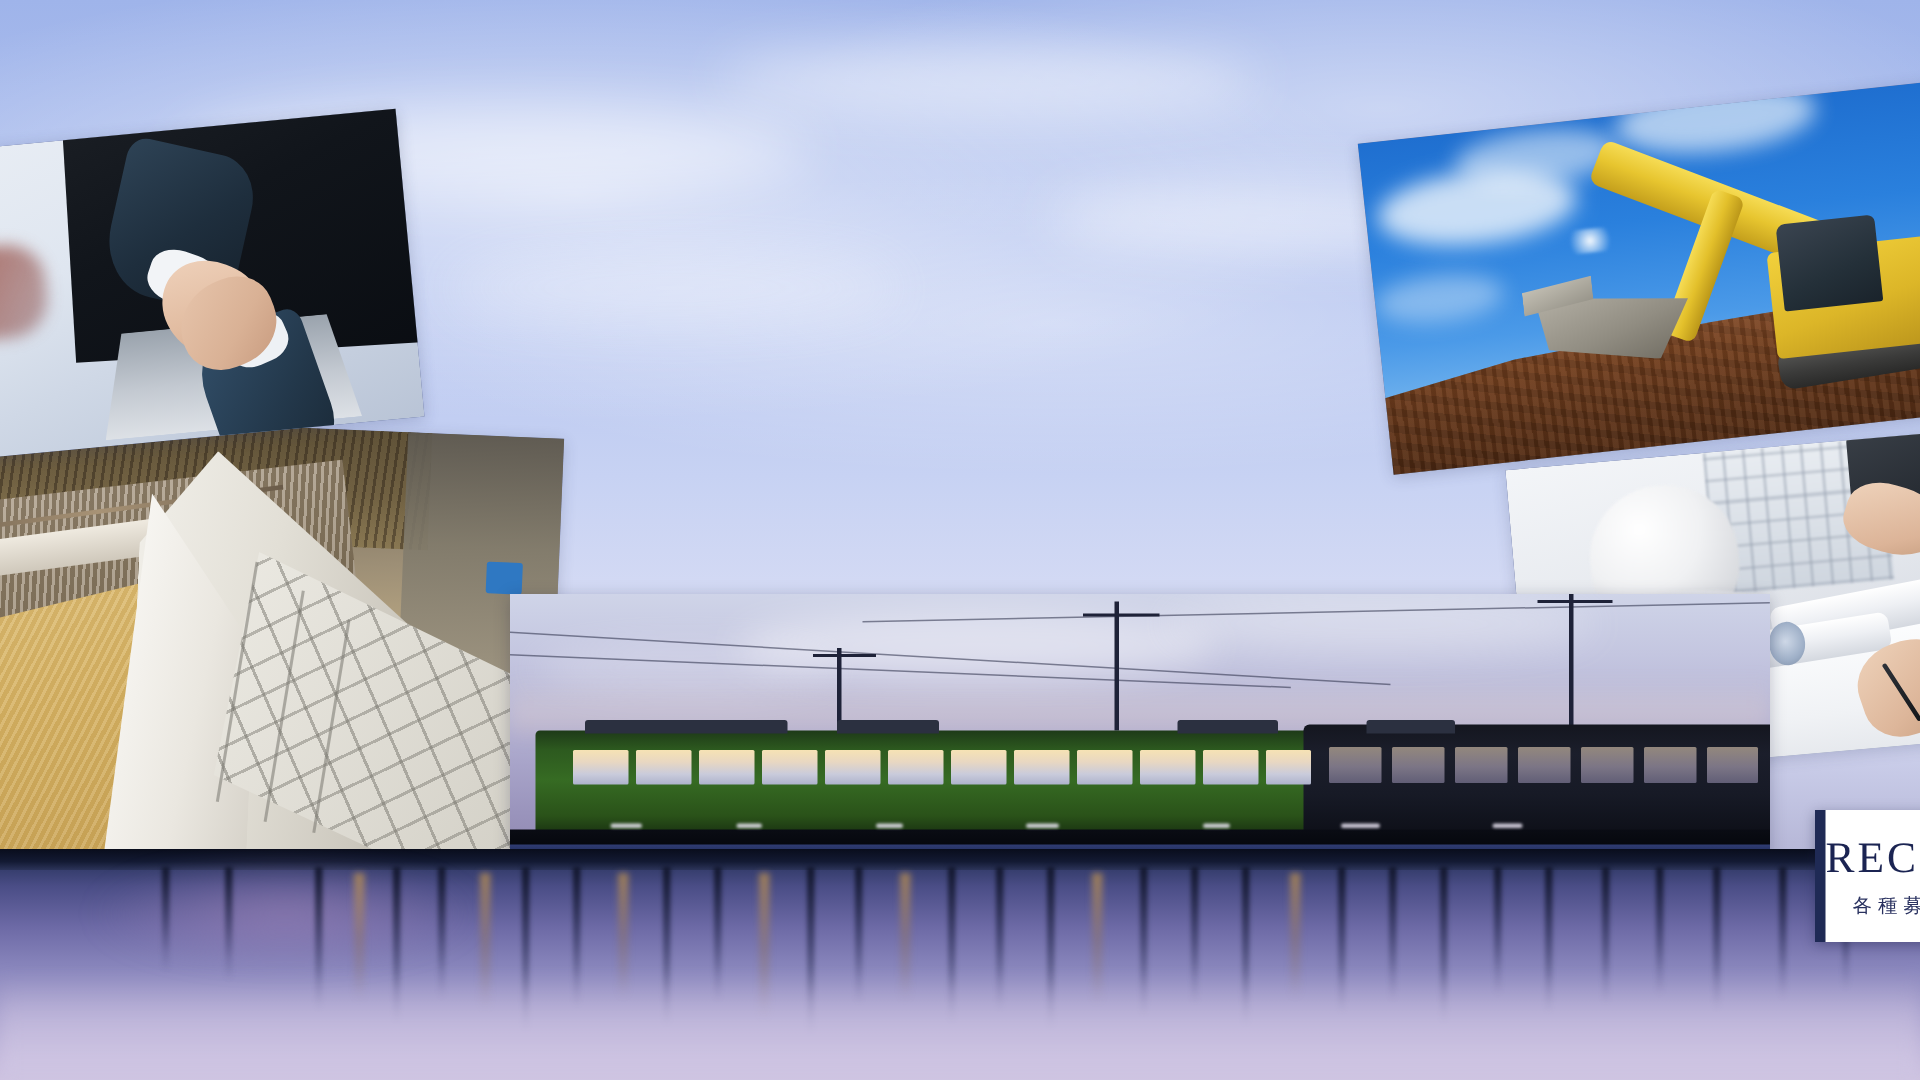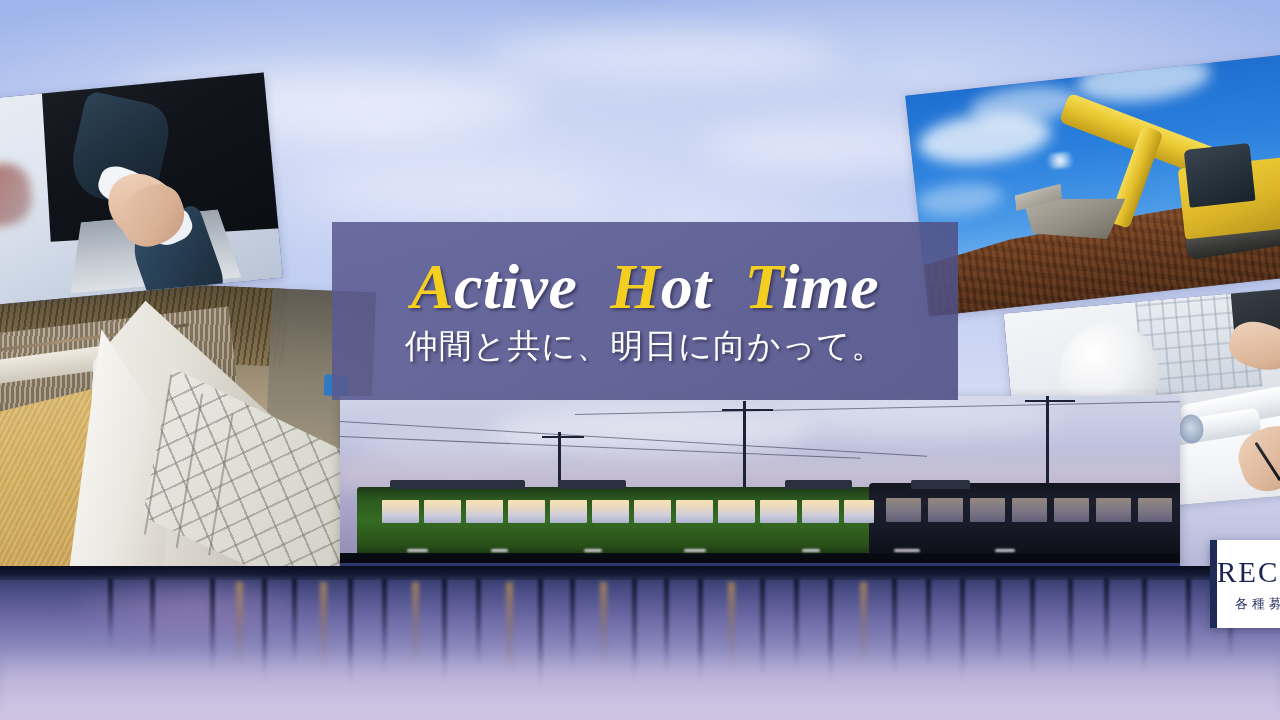--- a/index.html
+++ b/index.html
@@ -845,27 +845,19 @@
     <div class="refl" style="left:1068px; height:92px;"></div>
     <div class="refl" style="left:1104px; height:86px;"></div>
     <div class="refl" style="left:1142px; height:96px;"></div>
     <div class="refl" style="left:1186px; height:88px;"></div>
     <div class="refl" style="left:1228px; height:82px;"></div>
     <div class="refl" style="left:108px;  height:70px;"></div>
     <div class="refl" style="left:150px;  height:76px;"></div>
     <div class="water-sheen"></div>
   </div>
 
-  <div class="title-panel">
-    <h1 class="title-main">
-      <span class="gold">A</span><span>ctive</span>&nbsp;
-      <span class="gold">H</span><span>ot</span>&nbsp;
-      <span class="gold">T</span><span>ime</span>
-    </h1>
-    <p class="title-sub">仲間と共に、明日に向かって。</p>
-  </div>
 
   <div class="recruit-badge">
     <div class="recruit-title">RECRUIT</div>
     <div class="recruit-sub">各種募集要項</div>
   </div>
 
 </div>
 
 </body></html>

